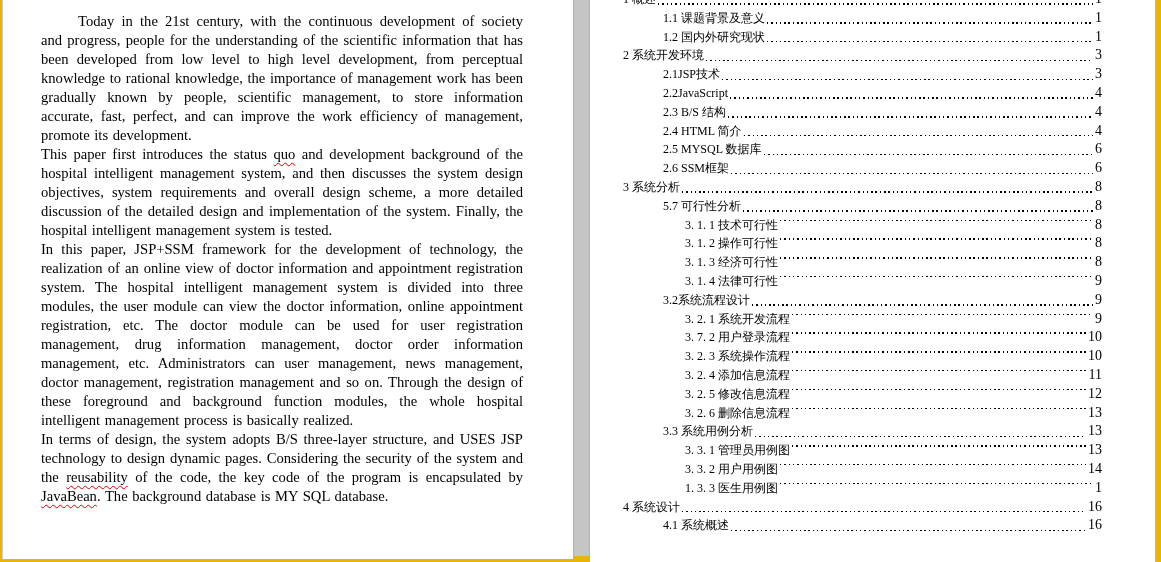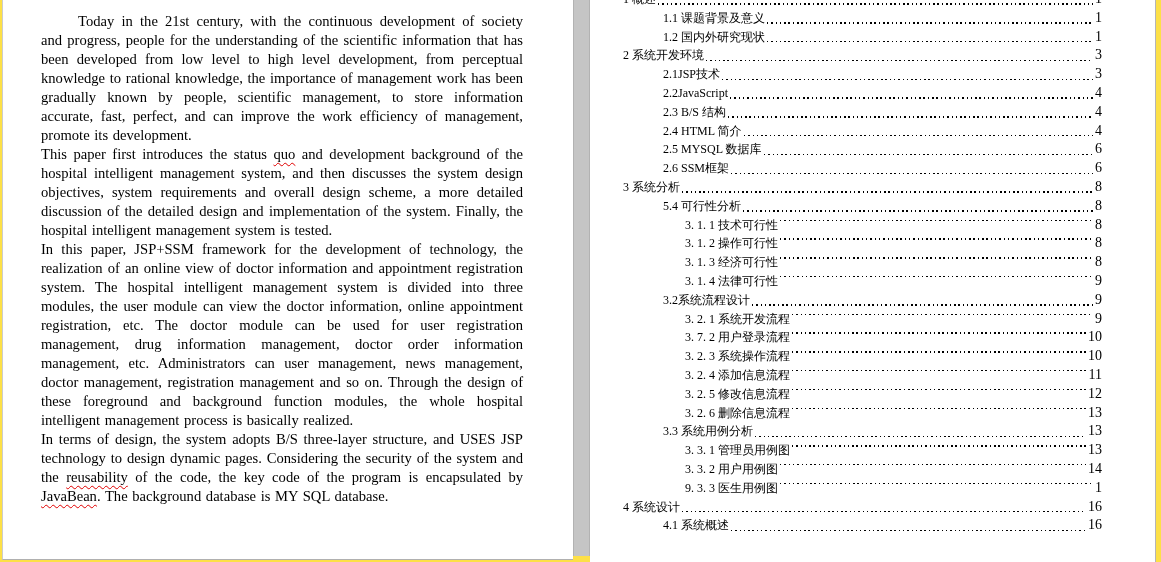--- a/index.html
+++ b/index.html
@@ -2,21 +2,21 @@
 <html><head>
 <meta charset="utf-8">
 <style>
   html,body{margin:0;padding:0;}
   body{
     width:1161px;height:562px;overflow:hidden;
     background:#ffffff;
     font-family:"Liberation Serif","DejaVu Serif",serif;
     color:#000;
   }
-  .viewport{position:relative;width:1161px;height:562px;overflow:hidden;background:#fde047;}
+  .viewport{position:relative;width:1161px;height:562px;overflow:hidden;background:#eab308;}
 
   
   .page-left{
     position:absolute;left:2px;top:-50px;width:571px;height:610px;
     background:#ffffff;box-sizing:border-box;
     border-left:1px solid #cccccc;border-bottom:1px solid #b0b0b0;
   }
   .page-left .content{padding:62px 50px 0 38px;}
   p.para{
     margin:0;font-size:14.6px;line-height:19px;
@@ -120,21 +120,21 @@
           <span class="toc-label">2.6 SSM框架</span>
           <span class="toc-dots"></span>
           <span class="toc-page">6</span>
         </div>
         <div class="toc-row lvl0">
           <span class="toc-label">3 系统分析</span>
           <span class="toc-dots"></span>
           <span class="toc-page">8</span>
         </div>
         <div class="toc-row lvl1">
-          <span class="toc-label">5.4 可行性分析</span>
+          <span class="toc-label">5.7 可行性分析</span>
           <span class="toc-dots"></span>
           <span class="toc-page">8</span>
         </div>
         <div class="toc-row lvl2">
           <span class="toc-label">3. 1. 1 技术可行性</span>
           <span class="toc-dots"></span>
           <span class="toc-page">8</span>
         </div>
         <div class="toc-row lvl2">
           <span class="toc-label">3. 1. 2 操作可行性</span>
@@ -195,21 +195,21 @@
           <span class="toc-label">3. 3. 1 管理员用例图</span>
           <span class="toc-dots"></span>
           <span class="toc-page">13</span>
         </div>
         <div class="toc-row lvl2">
           <span class="toc-label">3. 3. 2 用户用例图</span>
           <span class="toc-dots"></span>
           <span class="toc-page">14</span>
         </div>
         <div class="toc-row lvl2">
-          <span class="toc-label">9. 3. 3 医生用例图</span>
+          <span class="toc-label">1. 3. 3 医生用例图</span>
           <span class="toc-dots"></span>
           <span class="toc-page">1</span>
         </div>
         <div class="toc-row lvl0">
           <span class="toc-label">4 系统设计</span>
           <span class="toc-dots"></span>
           <span class="toc-page">16</span>
         </div>
         <div class="toc-row lvl1">
           <span class="toc-label">4.1 系统概述</span>

